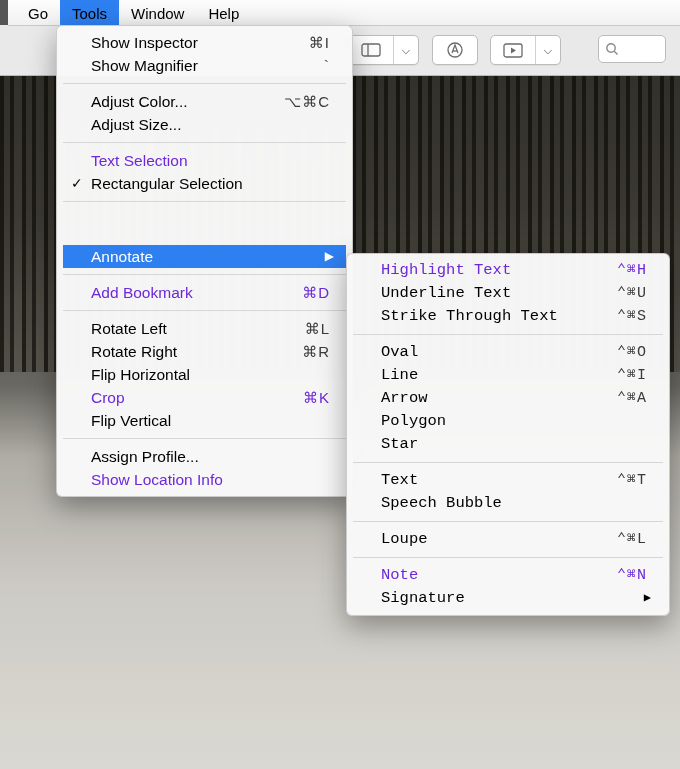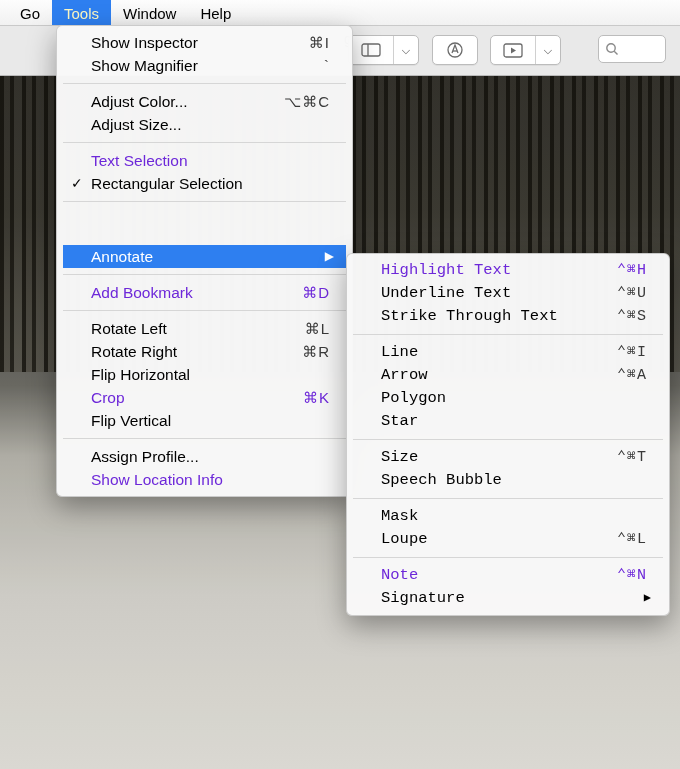--- a/index.html
+++ b/index.html
@@ -24,35 +24,35 @@
     position:absolute; left:0; top:72px; width:680px; height:300px;
     background:
       repeating-linear-gradient(90deg,
         rgba(20,18,12,0.85) 0 4px,
         rgba(55,50,38,0.4) 4px 10px,
         rgba(20,18,12,0.8) 10px 14px,
         rgba(60,55,42,0.35) 14px 22px);
   }
   
   .menubar {
-    position:absolute; top:0; left:0; right:0; height:25px;
+    position:absolute; top:0; left:8px; right:0; height:25px;
     background:linear-gradient(#fdfdfd,#f1f1f1);
     border-bottom:1px solid #c9c9c9;
     display:flex; align-items:stretch;
     padding-left:8px;
     font-size:15px;
   }
   .menubar .mitem {
     padding:3px 12px 0 12px;
     line-height:22px;
     cursor:default;
   }
   .menubar .mitem.selected {
     background:#2e7ff0;
-    color:#fef9c3;
+    color:#000000;
   }
   
   .toolbar-strip {
     position:absolute; top:25px; left:0; right:0; height:50px;
     background:#e9e9e9;
     border-bottom:1px solid #b9b9b9;
   }
   .tool-group {
     position:absolute; top:10px; height:28px;
     display:flex;
@@ -202,26 +202,26 @@
     <div class="sep"></div>
     <div class="row"><span class="lbl">Assign Profile...</span></div>
     <div class="row disabled"><span class="lbl">Show Location Info</span></div>
   </div>
 
 <div class="menu" id="annotate-menu" style="left:346px; top:253px; width:310px;font-family:Liberation Mono, monospace;">
     <div class="row disabled"><span class="lbl">Highlight Text</span><span class="sc">⌃⌘H</span></div>
     <div class="row"><span class="lbl">Underline Text</span><span class="sc">⌃⌘U</span></div>
     <div class="row"><span class="lbl">Strike Through Text</span><span class="sc">⌃⌘S</span></div>
     <div class="sep"></div>
+    <div class="row"><span class="lbl">Oval</span><span class="sc">⌃⌘O</span></div>
     <div class="row"><span class="lbl">Line</span><span class="sc">⌃⌘I</span></div>
     <div class="row"><span class="lbl">Arrow</span><span class="sc">⌃⌘A</span></div>
     <div class="row"><span class="lbl">Polygon</span></div>
     <div class="row"><span class="lbl">Star</span></div>
     <div class="sep"></div>
-    <div class="row"><span class="lbl">Size</span><span class="sc">⌃⌘T</span></div>
+    <div class="row"><span class="lbl">Text</span><span class="sc">⌃⌘T</span></div>
     <div class="row"><span class="lbl">Speech Bubble</span></div>
     <div class="sep"></div>
-    <div class="row"><span class="lbl">Mask</span></div>
     <div class="row"><span class="lbl">Loupe</span><span class="sc">⌃⌘L</span></div>
     <div class="sep"></div>
     <div class="row disabled"><span class="lbl">Note</span><span class="sc">⌃⌘N</span></div>
     <div class="row"><span class="lbl">Signature</span><span class="sub-arrow">▶</span></div>
   </div>
 
 </body></html>

